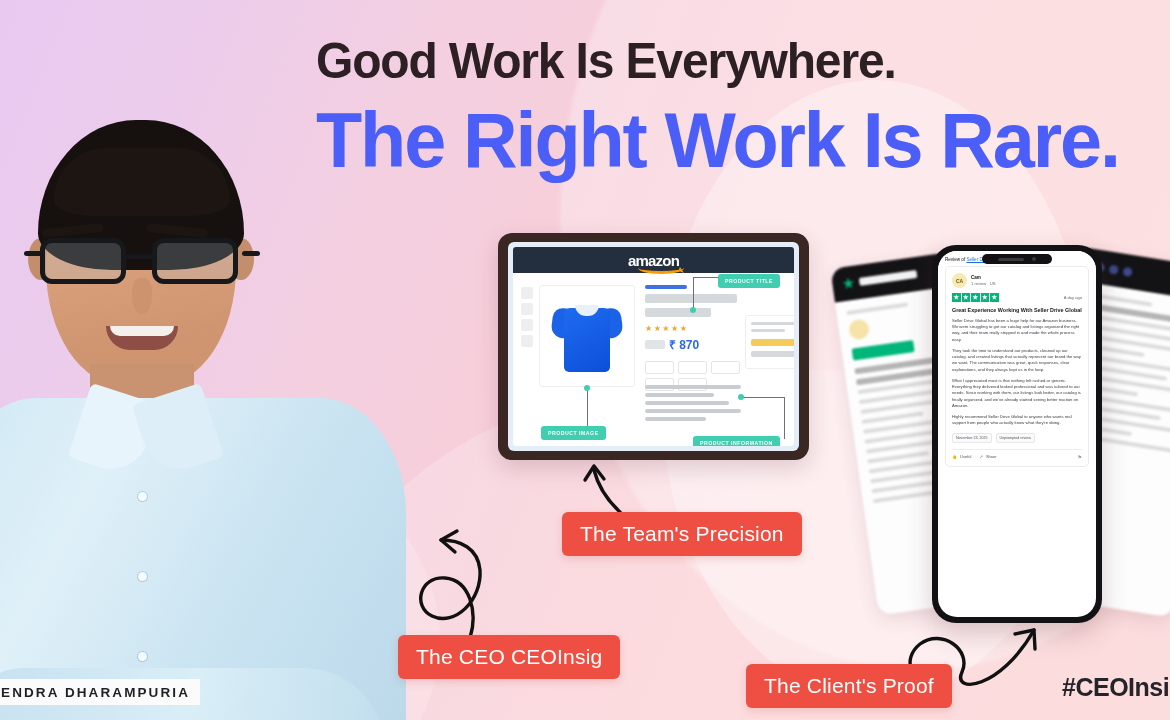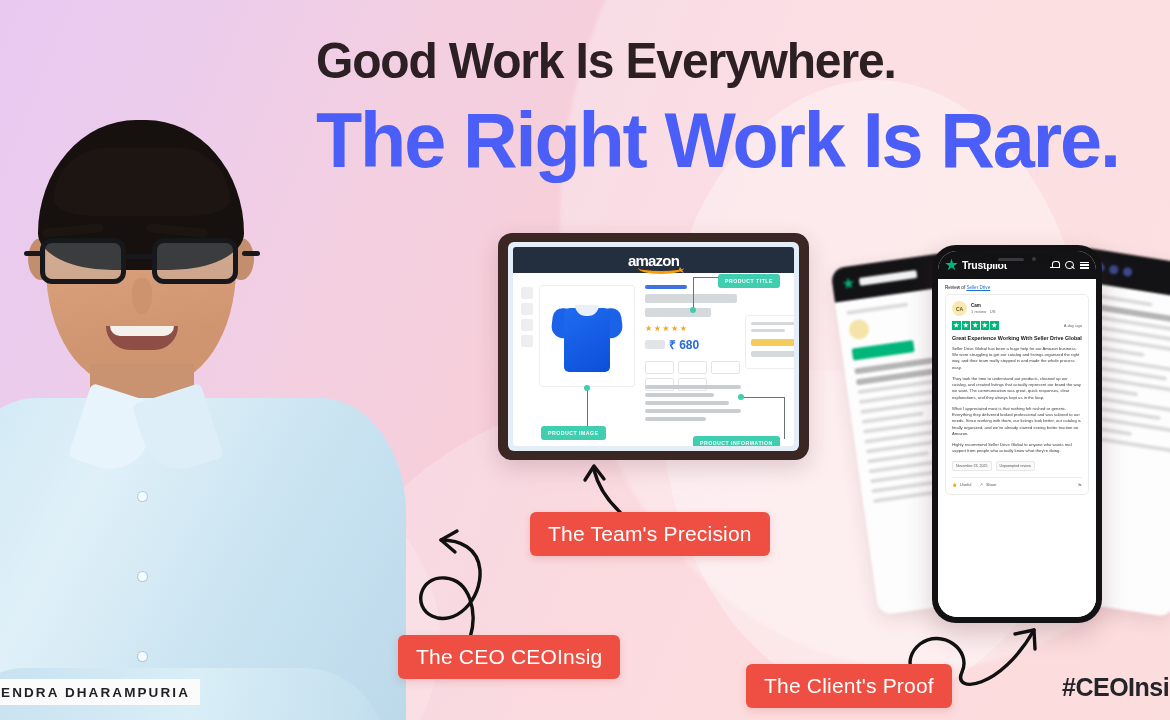--- a/index.html
+++ b/index.html
@@ -260,21 +260,21 @@
   .foot-a { font-size:4px; color:#55555c; display:flex; align-items:center; gap:2px; }
   .flag { margin-left:auto; font-size:5px; color:#9a9aa2; }
 
   
   .pill {
     position:absolute; background:#ef4f43; color:#ffffff;
     border-radius:6px; padding:10px 18px; z-index:9;
     font-size:21px; letter-spacing:.2px; white-space:nowrap;
     box-shadow:0 3px 9px rgba(190,60,50,.18);
   }
-  .pill-precision { left:530px; top:512px;text-align:right; }
+  .pill-precision { left:562px; top:512px;text-align:right; }
   .pill-promise   { left:398px; top:635px; }
   .pill-proof     { left:746px; top:664px; }
 
   
   .arrows { position:absolute; inset:0; z-index:8; pointer-events:none; }
   .hashtag {
     position:absolute; left:1062px; top:673px; z-index:9;
     font-size:25px; font-weight:bold; color:#24242a;
     letter-spacing:-.5px; white-space:nowrap;
   }
@@ -363,21 +363,21 @@
           <div class="bar-g" style="width:66px;height:9px"></div>
           <div class="stars-row">
             <span class="st">★</span>
             <span class="st">★</span>
             <span class="st">★</span>
             <span class="st">★</span>
             <span class="st">★</span>
           </div>
           <div class="price-row">
             <div class="price-chip"></div>
-            <div class="price-txt">₹ 680</div>
+            <div class="price-txt">₹ 870</div>
           </div>
           <div class="swatches">
             <div class="sw"></div>
             <div class="sw"></div>
             <div class="sw"></div>
             <div class="sw"></div>
             <div class="sw"></div>
           </div>
         </div>
 
@@ -470,33 +470,20 @@
     </div>
   </div>
 
   <div class="phone">
     <div class="ph-screen">
       <div class="notch">
         <span class="nbar"></span>
         <span class="ncam"></span>
       </div>
 
-      <div class="tp-bar">
-        <span class="tp-star"></span>
-        <span class="tp-name">Trustpilot</span>
-        <span class="tp-icons">
-          <span class="ic bell"></span>
-          <span class="ic search"></span>
-          <span class="ic menu">
-              <i></i>
-              <i></i>
-              <i></i>
-            </span>
-        </span>
-      </div>
 
       <div class="tp-body">
         <div class="rev-of">
           <span>Review of </span><b>Seller Drive</b>
         </div>
 
         <div class="rev-card">
           <div class="rev-head">
             <div class="avatar">CA</div>
             <div>

